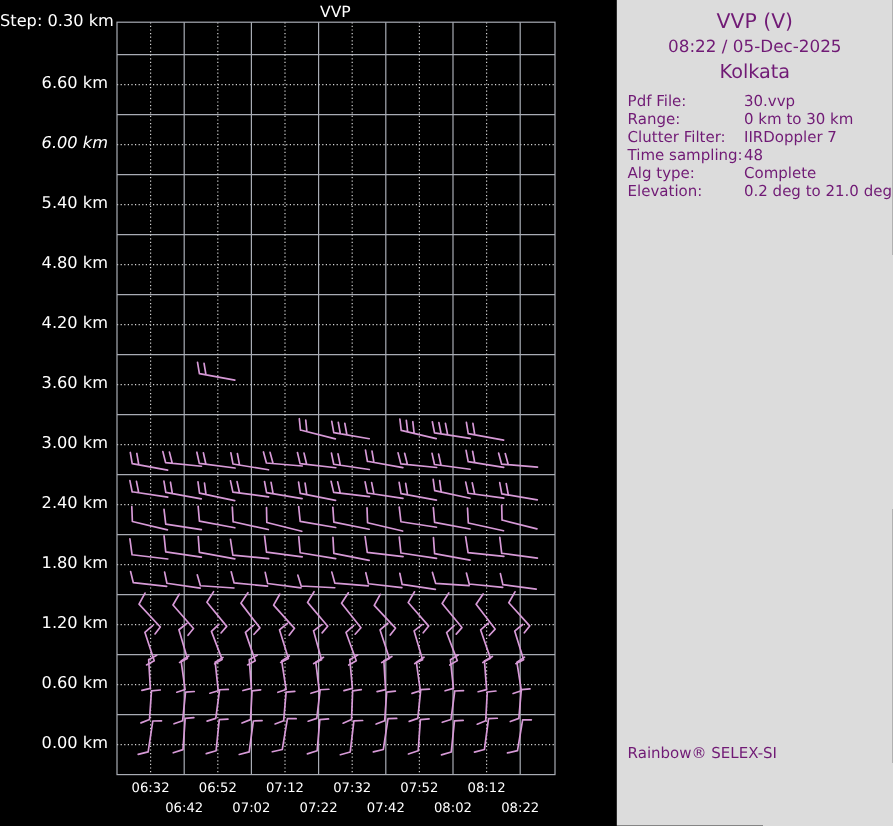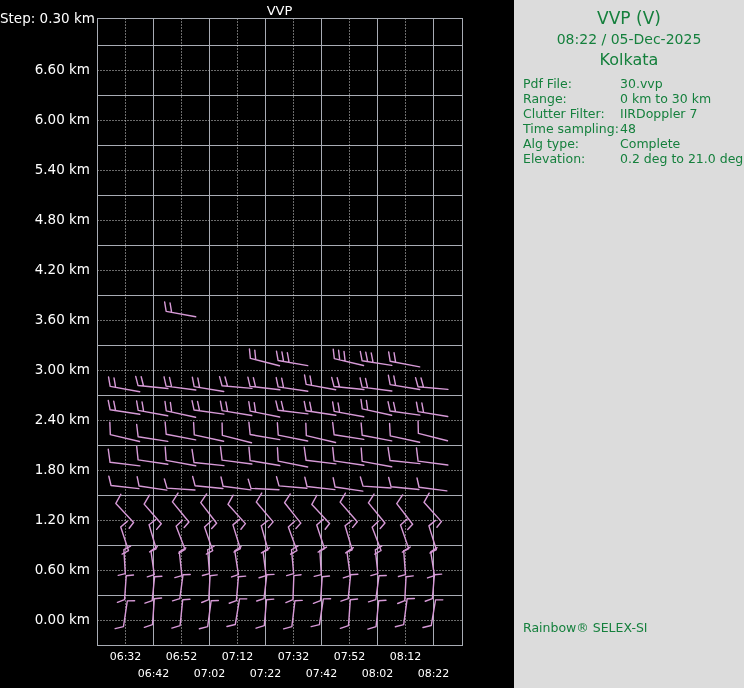--- a/index.html
+++ b/index.html
@@ -13,21 +13,21 @@
   .step-label{position:absolute;left:0;top:10px;width:90px;text-align:right;
               color:#fff;font-size:13.5px;white-space:nowrap;}
   .ylabel{position:absolute;left:0;width:90px;text-align:right;color:#fff;
           font-size:13.5px;white-space:nowrap;}
   .xlabel{position:absolute;width:56px;text-align:center;color:#fff;
           font-size:11px;white-space:nowrap;}
   #plot-svg{position:absolute;left:0;top:0;}
 
   
   .info-panel{position:absolute;left:514px;top:0;width:230px;height:688px;
-              background:#dcdcdc;color:#15803d;}
+              background:#dcdcdc;color:#701a75;}
   .panel-title{margin-top:8px;text-align:center;font-size:17px;line-height:21px;}
   .panel-datetime{text-align:center;font-size:14px;line-height:21px;}
   .panel-site{text-align:center;font-size:16px;line-height:20px;margin-bottom:6px;}
   .fields{padding-left:9px;font-size:12.5px;}
   .field-row{display:flex;line-height:15px;white-space:nowrap;}
   .field-label{width:97px;flex:none;}
   .field-value{flex:none;}
   .brand{position:absolute;left:9px;top:620px;font-size:12.5px;}
 </style>
 </head>
@@ -449,21 +449,21 @@
         <path d="M-13 0 L13 0.8 M-13 0 L-16 -8 M13 0.8 L14 8" fill="none" stroke="#d79ad7" stroke-width="1.4" stroke-linecap="round"></path>
       </g>
       <g transform="translate(433,612.6666666666666) rotate(-82.3)">
         <path d="M-13 0 L13 0.8 M-13 0 L-16 -8 M13 0.8 L14 8" fill="none" stroke="#d79ad7" stroke-width="1.4" stroke-linecap="round"></path>
       </g>
     </svg>
   <div class="plot-title">VVP</div>
   <div class="step-label">Step: 0.30 km</div>
   <div id="y-labels">
       <div class="ylabel" style="top: 61px;">6.60 km</div>
-      <div class="ylabel" style="top: 111px;">6.00 km</div>
+      <div class="ylabel" style="top: 111px; font-style: italic;">6.00 km</div>
       <div class="ylabel" style="top: 161px;">5.40 km</div>
       <div class="ylabel" style="top: 211px;">4.80 km</div>
       <div class="ylabel" style="top: 261px;">4.20 km</div>
       <div class="ylabel" style="top: 311px;">3.60 km</div>
       <div class="ylabel" style="top: 361px;">3.00 km</div>
       <div class="ylabel" style="top: 411px;">2.40 km</div>
       <div class="ylabel" style="top: 461px;">1.80 km</div>
       <div class="ylabel" style="top: 511px;">1.20 km</div>
       <div class="ylabel" style="top: 561px;">0.60 km</div>
       <div class="ylabel" style="top: 611px;">0.00 km</div>

